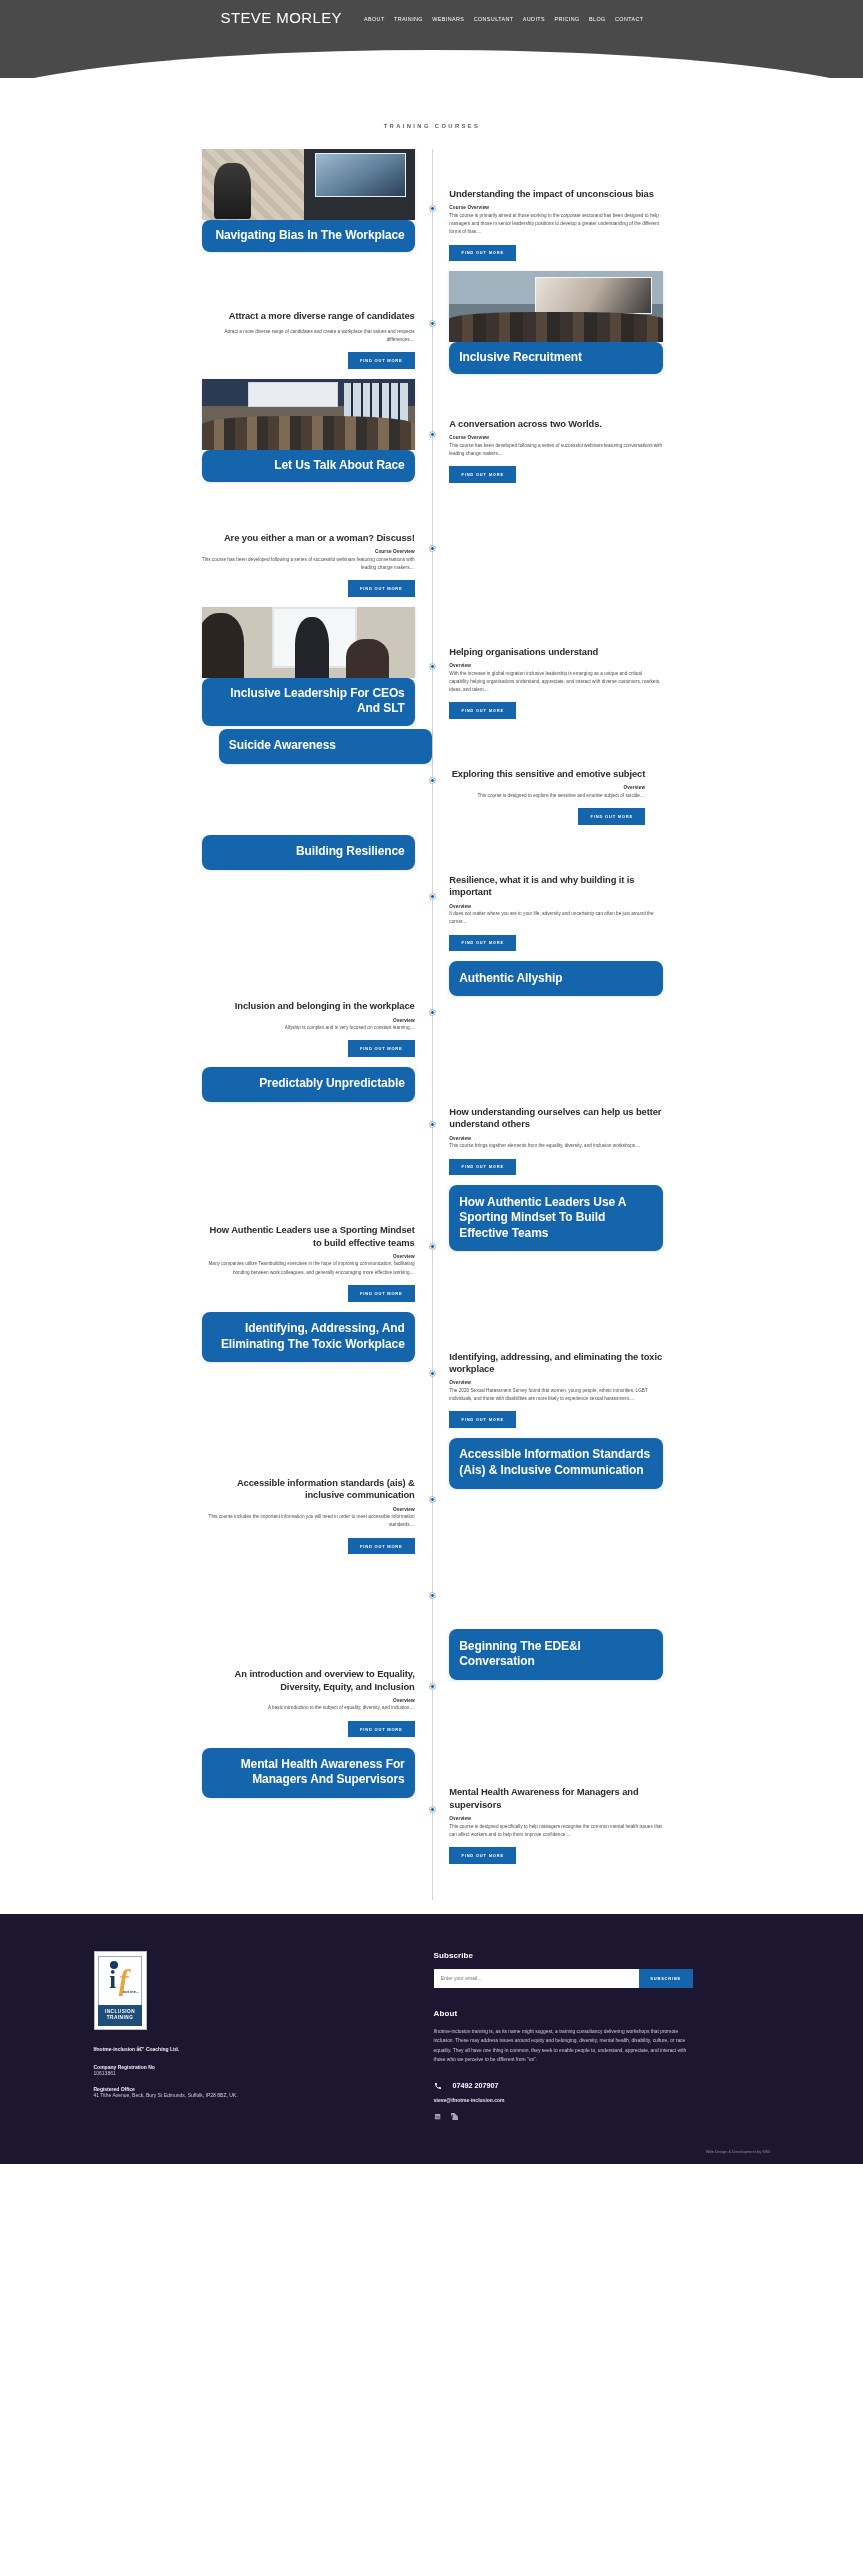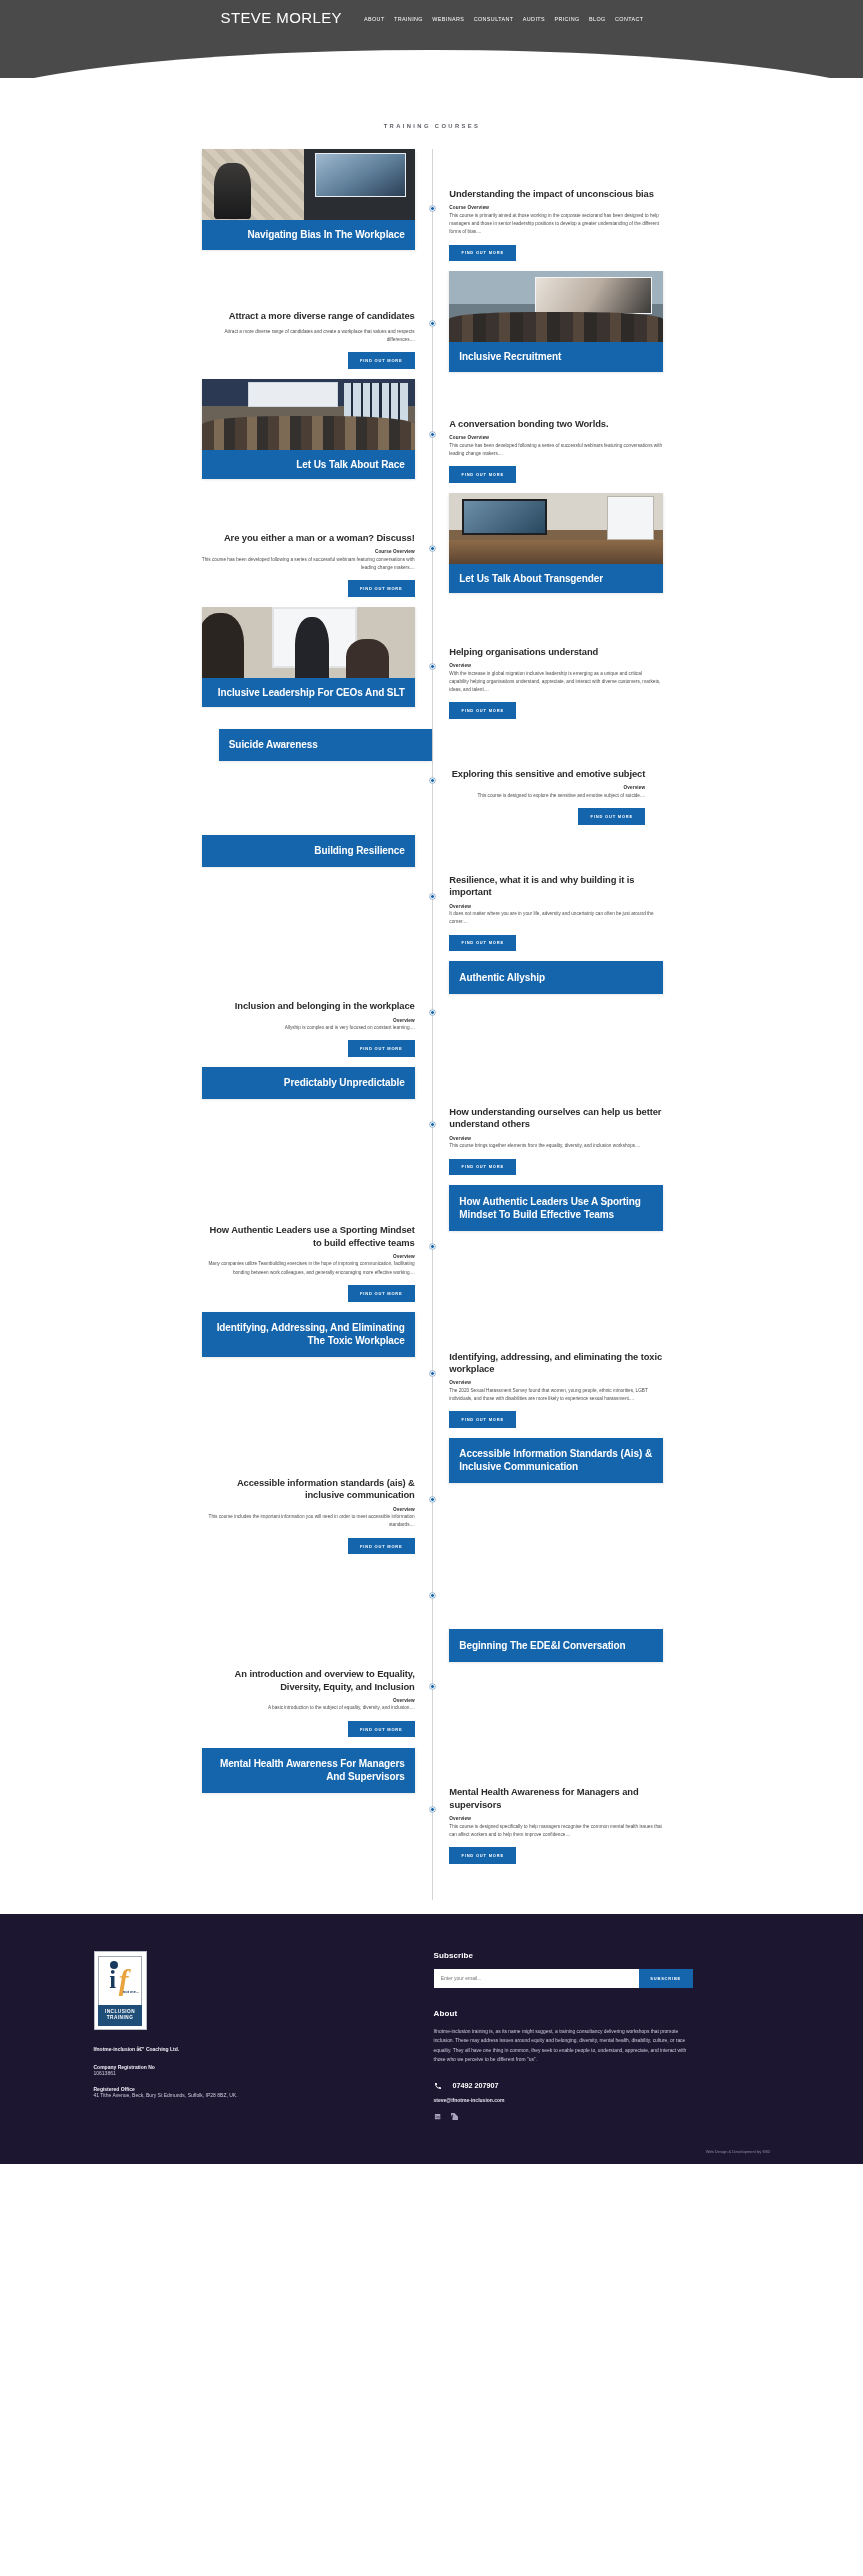--- a/index.html
+++ b/index.html
@@ -157,25 +157,26 @@
   .img-card .photo{
     width:100%;
     height:71px;
     position:relative;
     overflow:hidden;
     background:#8b8d8f;
   }
   .img-card .caption{
     background:#1565ad;
     color:#ffffff;
-    font-size:10px;
+    font-size:12px;
     font-weight:700;
     line-height:1.3;
     letter-spacing:-0.1px;
     padding:8px 10px 8.6px;
+    border-radius:8px;
   }
   .img-card.noimg .caption{ padding:9.4px 10px 10px; }
 
   
   .sc{ position:absolute; inset:0; }
   .sc-bias{background:
      linear-gradient(180deg,#2a2d31 0 100%) ,
      repeating-linear-gradient(45deg,#cfc6b6 0 5.8px,#c2b8a6 5.8px 11.5px);
      background-blend-mode:normal;}
   .sc-bias::before{content:"";position:absolute;left:0;top:0;width:48%;height:100%;
@@ -385,35 +386,27 @@
       <div class="dot"></div>
       <div class="cell left">
         <div class="img-card">
           <div class="photo">
             <div class="sc sc-race"><span class="scr"></span><span class="win"></span><span class="crowd"></span><span class="tbl"></span><span class="p1"></span><span class="p2"></span><span class="p3"></span></div>
           </div>
           <div class="caption">Let Us Talk About Race</div>
         </div>
       </div>
       <div class="cell right">
-        <div class="txt-card"><div class="txt-title">A conversation bonding two Worlds.</div><div class="txt-sub">Course Overview</div><div class="txt-body">This course has been developed following a series of successful webinars featuring conversations with leading change makers....</div><a class="btn-fom" href="#">FIND OUT MORE</a></div>
+        <div class="txt-card"><div class="txt-title">A conversation across two Worlds.</div><div class="txt-sub">Course Overview</div><div class="txt-body">This course has been developed following a series of successful webinars featuring conversations with leading change makers....</div><a class="btn-fom" href="#">FIND OUT MORE</a></div>
       </div>
     </div>
     <div class="row">
       <div class="dot"></div>
       <div class="cell left">
         <div class="txt-card"><div class="txt-title">Are you either a man or a woman? Discuss!</div><div class="txt-sub">Course Overview</div><div class="txt-body">This course has been developed following a series of successful webinars featuring conversations with leading change makers....</div><a class="btn-fom" href="#">FIND OUT MORE</a></div>
-      </div>
-      <div class="cell right">
-        <div class="img-card">
-          <div class="photo">
-            <div class="sc sc-trans"><span class="scr"></span><span class="win"></span><span class="crowd"></span><span class="tbl"></span><span class="p1"></span><span class="p2"></span><span class="p3"></span></div>
-          </div>
-          <div class="caption">Let Us Talk About Transgender</div>
-        </div>
       </div>
     </div>
     <div class="row">
       <div class="dot"></div>
       <div class="cell left">
         <div class="img-card">
           <div class="photo">
             <div class="sc sc-ceo"><span class="scr"></span><span class="win"></span><span class="crowd"></span><span class="tbl"></span><span class="p1"></span><span class="p2"></span><span class="p3"></span></div>
           </div>
           <div class="caption">Inclusive Leadership For CEOs And SLT</div>

